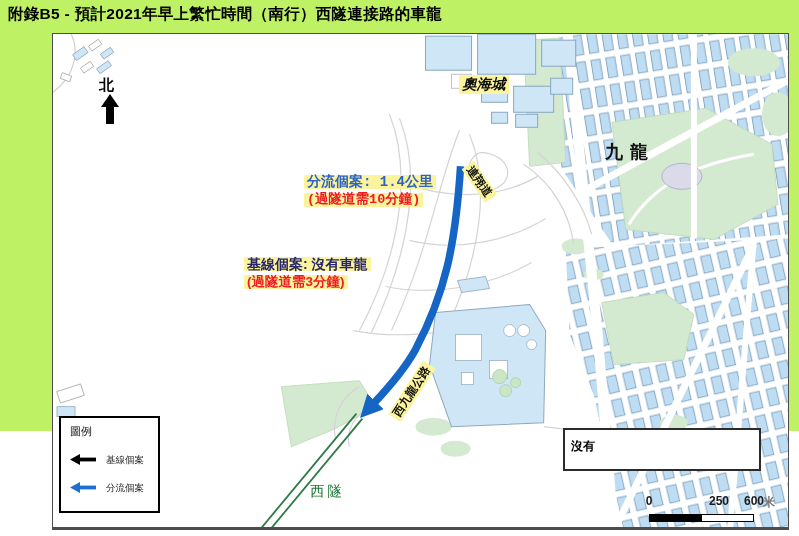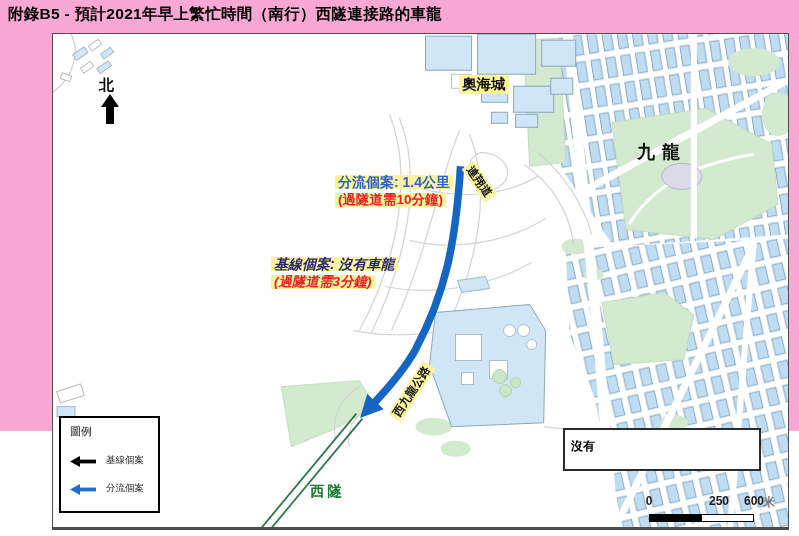--- a/index.html
+++ b/index.html
@@ -1,55 +1,55 @@
 <!DOCTYPE html>
 <html style="--queue-arrow-blue: #1565c4; --diversion-blue: #1e6fd0; --baseline-black: #000000; --highlight-yellow: #fcf49d; --diversion-text-blue: #2b62c8; --baseline-text-navy: #26266a; --time-text-red: #ed1c24; --tunnel-green: #2f7a45; --tunnel-label-green: #1e7a34; --building-fill: #cfe6f6; --park-fill: #d4ead0; --table-header-bg: #c6c4c2;"><head>
 <meta charset="utf-8">
 <style>
   * { margin:0; padding:0; box-sizing:border-box; }
   html,body { width:799px; height:536px; background:#ffffff;
     font-family:"Liberation Sans", sans-serif; overflow:hidden; }
-  #page { position:relative; width:799px; height:431px; background:#f9a8d4; }
+  #page { position:relative; width:799px; height:431px; background:#bef264; }
 
   .page-title { position:absolute; left:8px; top:4px; font-size:15.5px;
     font-weight:bold; color:#000; letter-spacing:.3px; white-space:nowrap; }
 
   #map-frame { position:absolute; left:52px; top:33px; width:737px; height:497px;
     border:1.5px solid #4d4d4d; border-bottom-width:3px; background:#fff; overflow:hidden; }
   #map-canvas { position:absolute; left:0; top:0; }
 
   .ovl { position:absolute; white-space:nowrap; }
 
   .north-label { left:46px; top:42px; font-size:15px; font-weight:bold; color:#000; }
   .north-arrow { left:46px; top:60px; }
 
   .hl { background:var(--highlight-yellow,#fcf49d); padding:0 3px; border-radius:1px; }
 
-  .olympian { left:406px; top:41px; font-size:14.5px; font-weight:bold; color:#111; }
-  .kowloon  { left:584px; top:106px; font-size:18px; font-weight:bold; color:#111;
+  .olympian { left:406px; top:41px; font-size:14.5px; font-weight:bold; color:#111;font-style:italic; }
+  .kowloon  { left:552px; top:106px; font-size:18px; font-weight:bold; color:#111;
               letter-spacing:7px; }
   .lincheung { left:406px; top:140px; font-size:11.5px; font-weight:bold; color:#111;
                transform:rotate(55deg); transform-origin:center; }
   .wkhighway { left:327px; top:350px; font-size:11.5px; font-weight:bold; color:#111;
                transform:rotate(-57deg); transform-origin:center; }
-  .wtunnel { left:257px; top:448px; font-size:14.5px; font-weight:bold;
+  .wtunnel { left:257px; top:448px; font-size:14.5px; font-weight:normal;
              color:var(--tunnel-label-green,#1e7a34); letter-spacing:3px; }
 
   .anno { line-height:1; }
   .anno span { display:inline-block; margin-bottom:2px; }
-  .anno-diversion { left:282px; top:140px; }
-  .anno-baseline  { left:218px; top:222px;font-style:italic; }
+  .anno-diversion { left:251px; top:140px;font-family:Liberation Mono, monospace; }
+  .anno-baseline  { left:191px; top:222px; }
   .case-blue { color:var(--diversion-text-blue,#2b62c8); font-size:14px; font-weight:bold; }
   .case-navy { color:var(--baseline-text-navy,#26266a); font-size:14px; font-weight:bold; }
   .case-red  { color:var(--time-text-red,#ed1c24); font-size:13.5px; font-weight:bold; }
 
   .legend { left:6px; top:382px; width:101px; height:97px; background:#fff;
     border:2px solid #000; padding:6px 0 0 9px; }
   .legend-title { font-size:11px; color:#111; }
-  .legend-row { display:flex; align-items:flex-end; margin-top:15px; }
+  .legend-row { display:flex; align-items:flex-start; margin-top:15px; }
   .legend-row svg { flex:0 0 auto; }
   .legend-label { font-size:9.5px; color:#222; margin-left:10px; }
 
   .impact-table { left:510px; top:394px; width:198px; border:2px solid #2b2b2b;
     background:#fff; }
   .impact-header { background:var(--table-header-bg,#c6c4c2); border-bottom:1.5px solid #2b2b2b;
     font-size:11px; font-weight:bold; color:#000; text-align:center; padding:5px 2px; }
   .impact-body { font-size:12px; font-weight:bold; color:#000; text-align:left;
     padding:8px 6px 14px 6px; }
 

